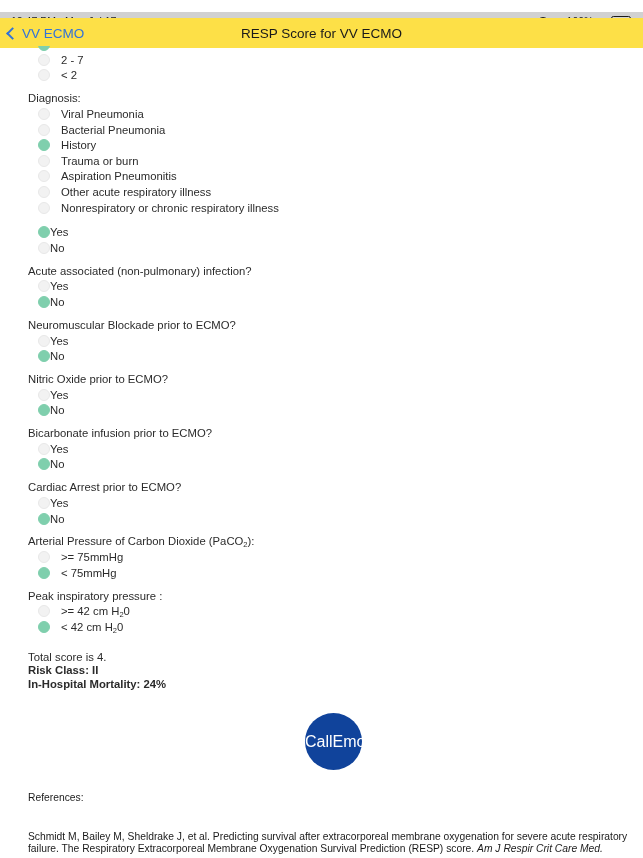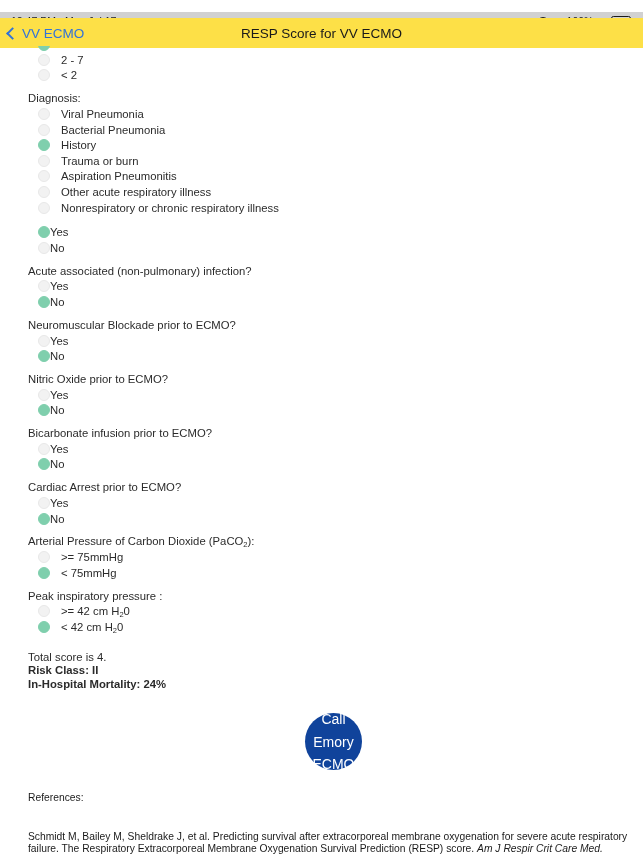--- a/index.html
+++ b/index.html
@@ -74,22 +74,22 @@
 
   
   .results { margin-top: 16px; font-size: 11.3px; color: #2b2b2b; line-height: 13.5px; }
   .results .bold { font-weight: bold; }
 
   
   .callwrap { display: flex; justify-content: center; margin-top: 22px; }
   .callbtn {
     width: 57px; height: 57px; border-radius: 50%;
     background: #10439b;
-    color: #ffffff; font-size: 14px; line-height: 12px;
-    display: flex; flex-direction: column; align-items: center; justify-content: space-between;
+    color: #ffffff; font-size: 16px; line-height: 12px;
+    display: flex; flex-direction: row; align-items: center; justify-content: flex-start;
     cursor: pointer; text-align: center;
   }
 
   
   .refs { margin-top: 22px; font-size: 10.3px; color: #1a1a1a; line-height: 12.4px; }
   .refs .reftitle { margin-bottom: 26px; }
   .refpara { margin-bottom: 11px; }
   .refpara em { font-style: italic; }
   sub { font-size: 7.5px; vertical-align: baseline; position: relative; top: 2px; }
 </style>

